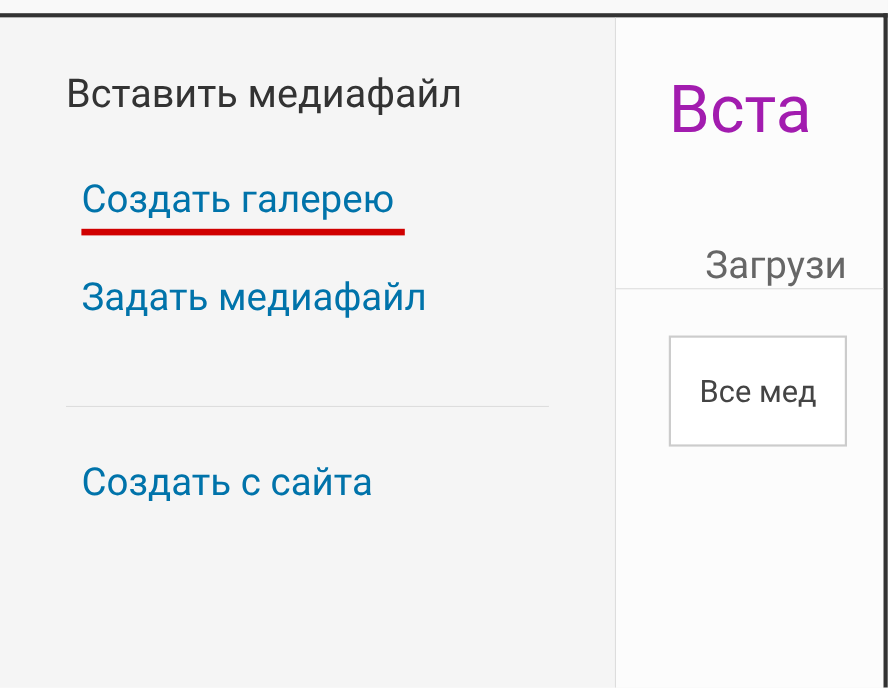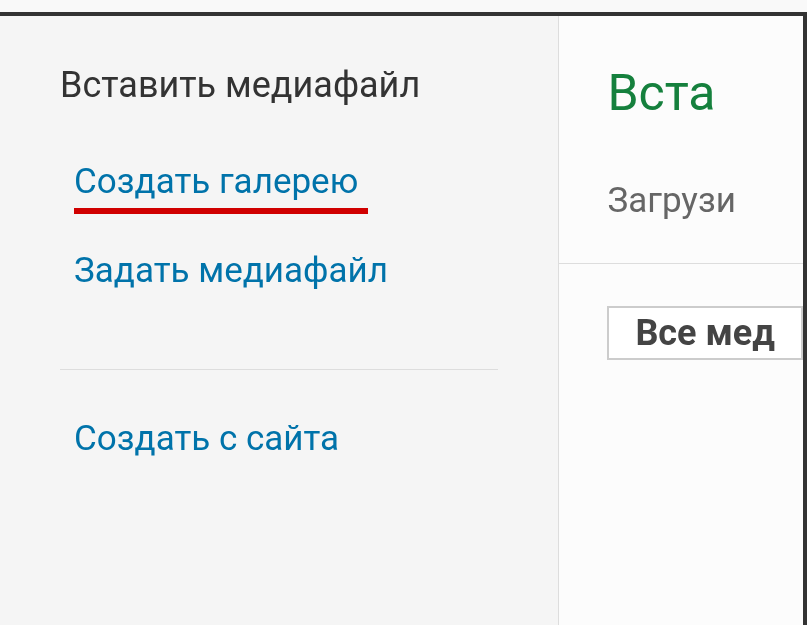--- a/index.html
+++ b/index.html
@@ -61,48 +61,47 @@
       border-top: 1px solid #ddd;
       margin: 30px 0 48px 0;
     }
     .main {
       flex: 1;
       padding: 48px 0 40px 48px;
       background: #fcfcfc;
       position: relative;
     }
     .main-title {
-      font-size: 50px;
-      color: #15803d;
+      font-size: 60px;
+      color: #a21caf;
       font-weight: 400;
-      margin-bottom: 58px;
+      margin-bottom: 86px;
       white-space: nowrap;
     }
     .main-subtitle {
       font-size: 35px;
       color: #666;
-      margin-bottom: 42px;
       white-space: nowrap;
+      text-align: center;
     }
     .main-hr {
       border: none;
       border-top: 1px solid #ddd;
       margin-bottom: 42px;
       margin-left: -48px;
     }
     .filter-select {
       display: inline-block;
       border: 2px solid #ccc;
       background: #fff;
-      padding: 4px 26px;
-      font-size: 36px;
+      padding: 32px 26px;
+      font-size: 28px;
       color: #444;
       white-space: nowrap;
       cursor: pointer;
-      font-weight: bold;
     }
   </style>
 </head>
 <body>
 
 <div class="outer-border">
   <div class="sidebar">
     <div class="sidebar-title">Вставить медиафайл</div>
 
     <div class="sidebar-item highlighted">

